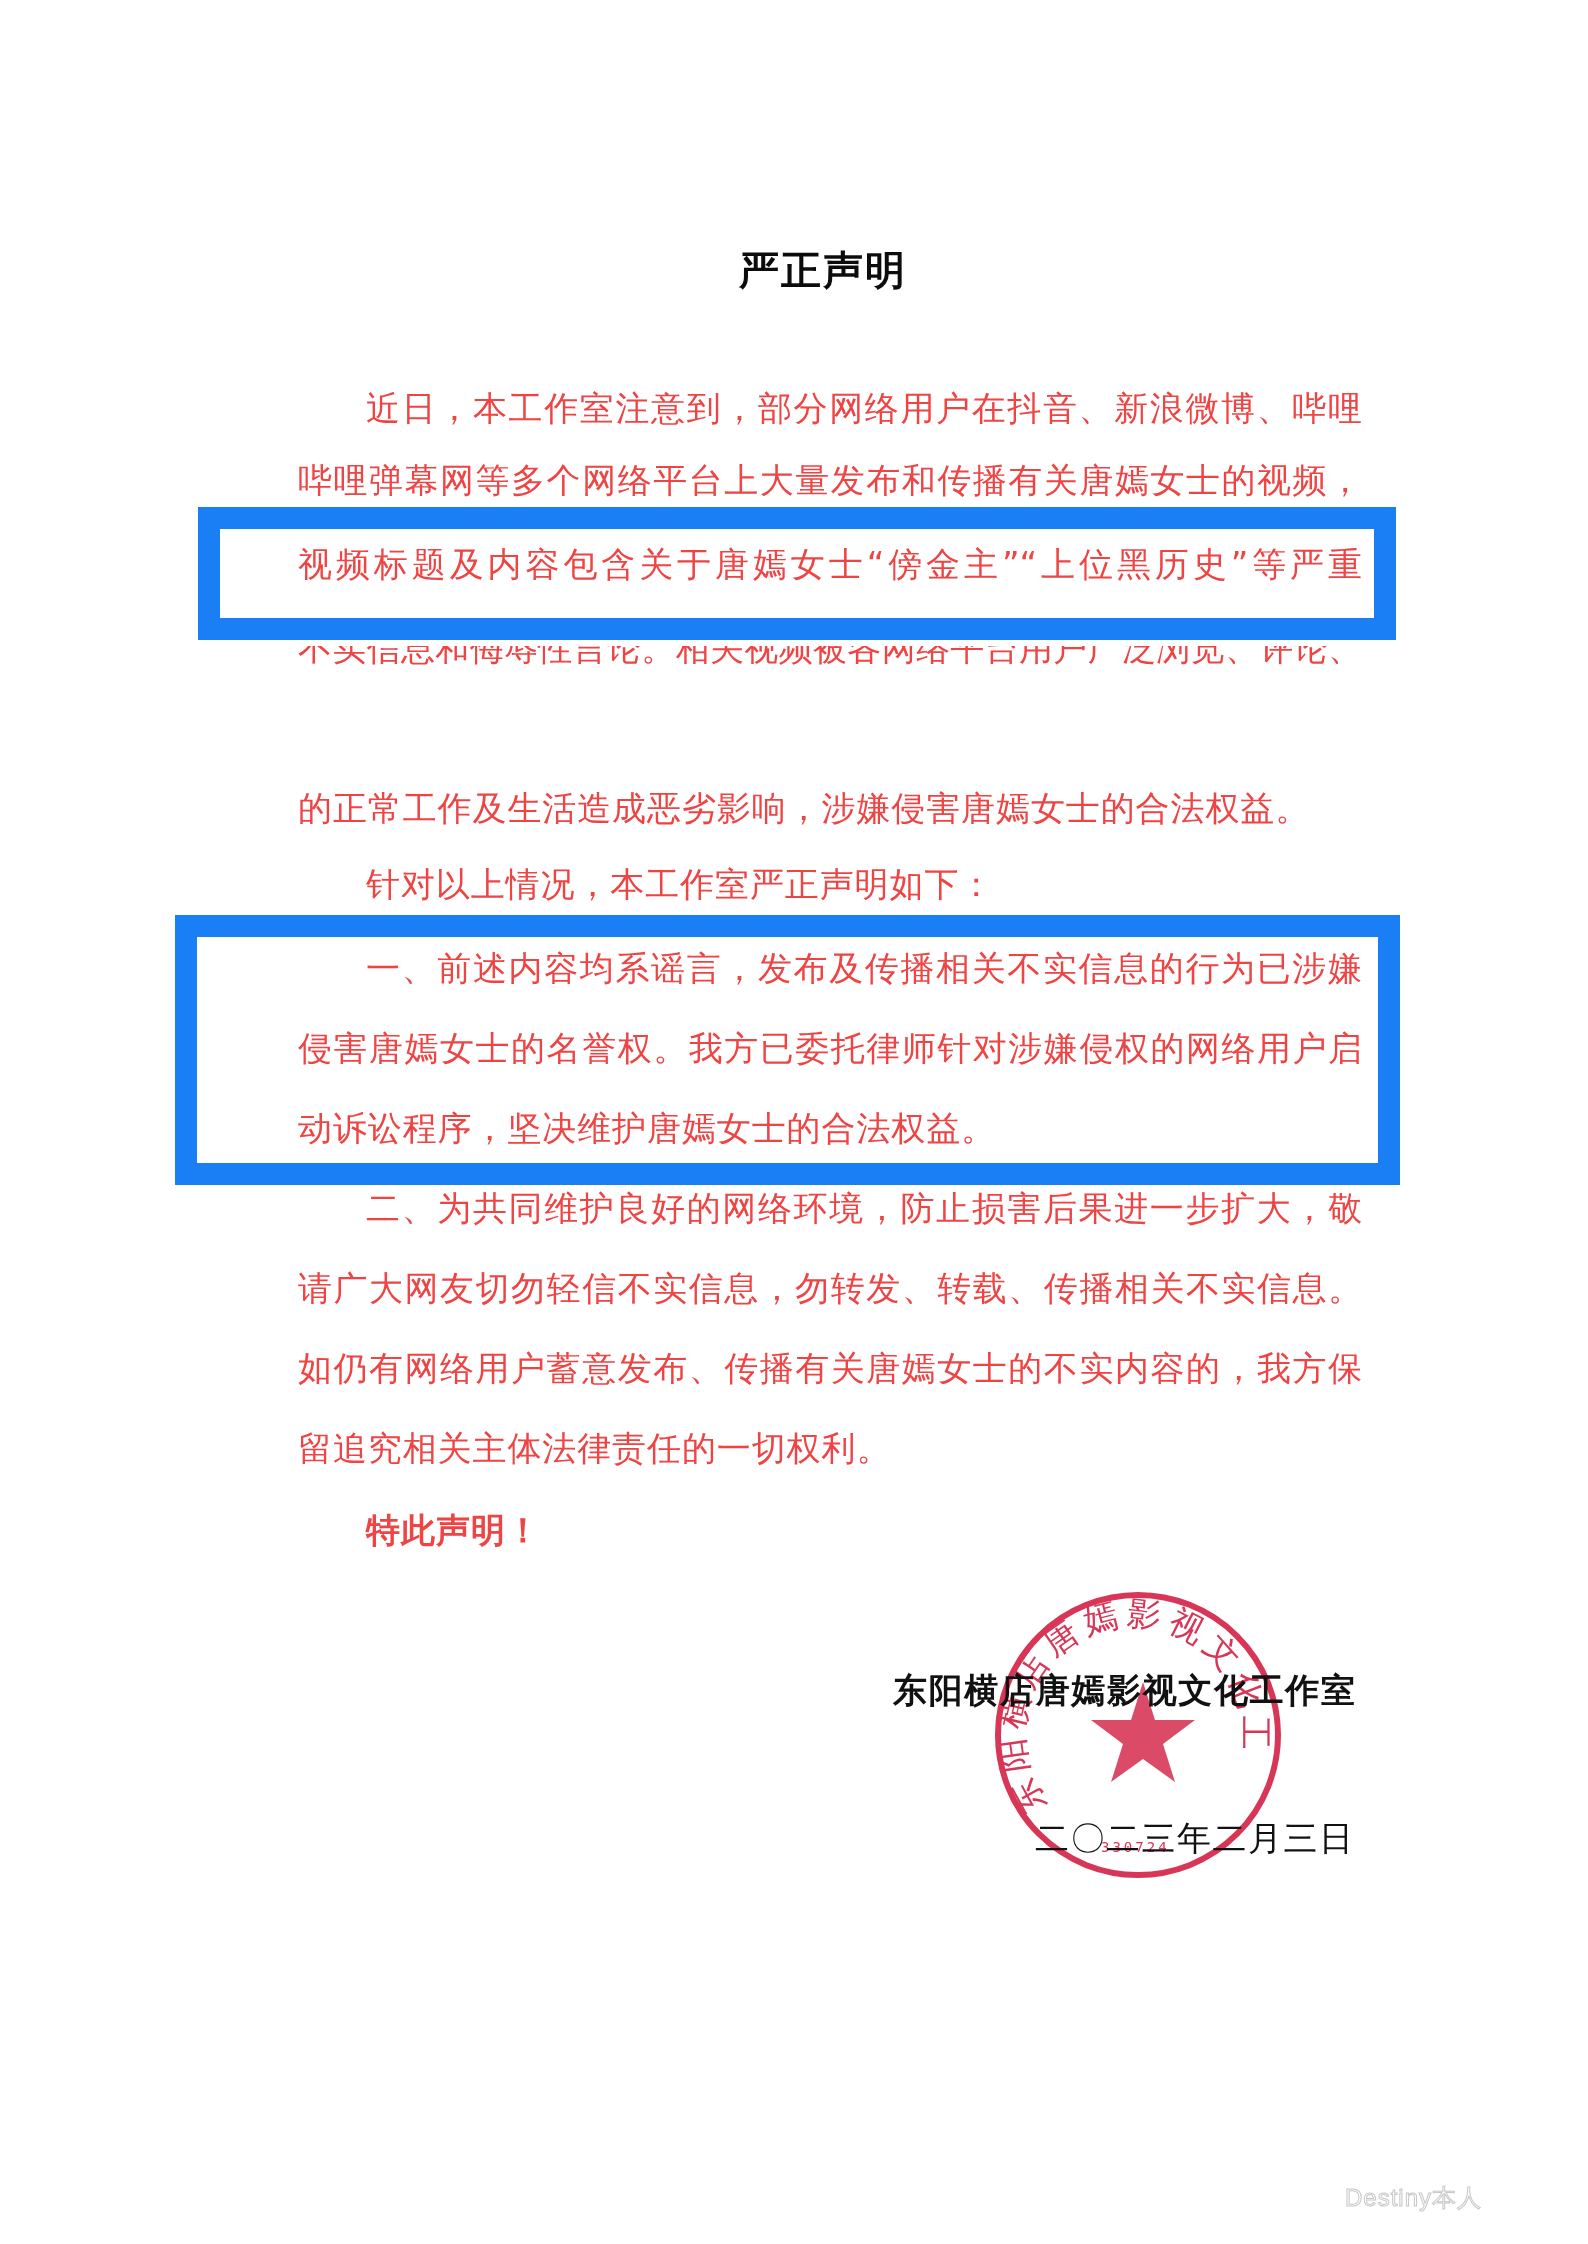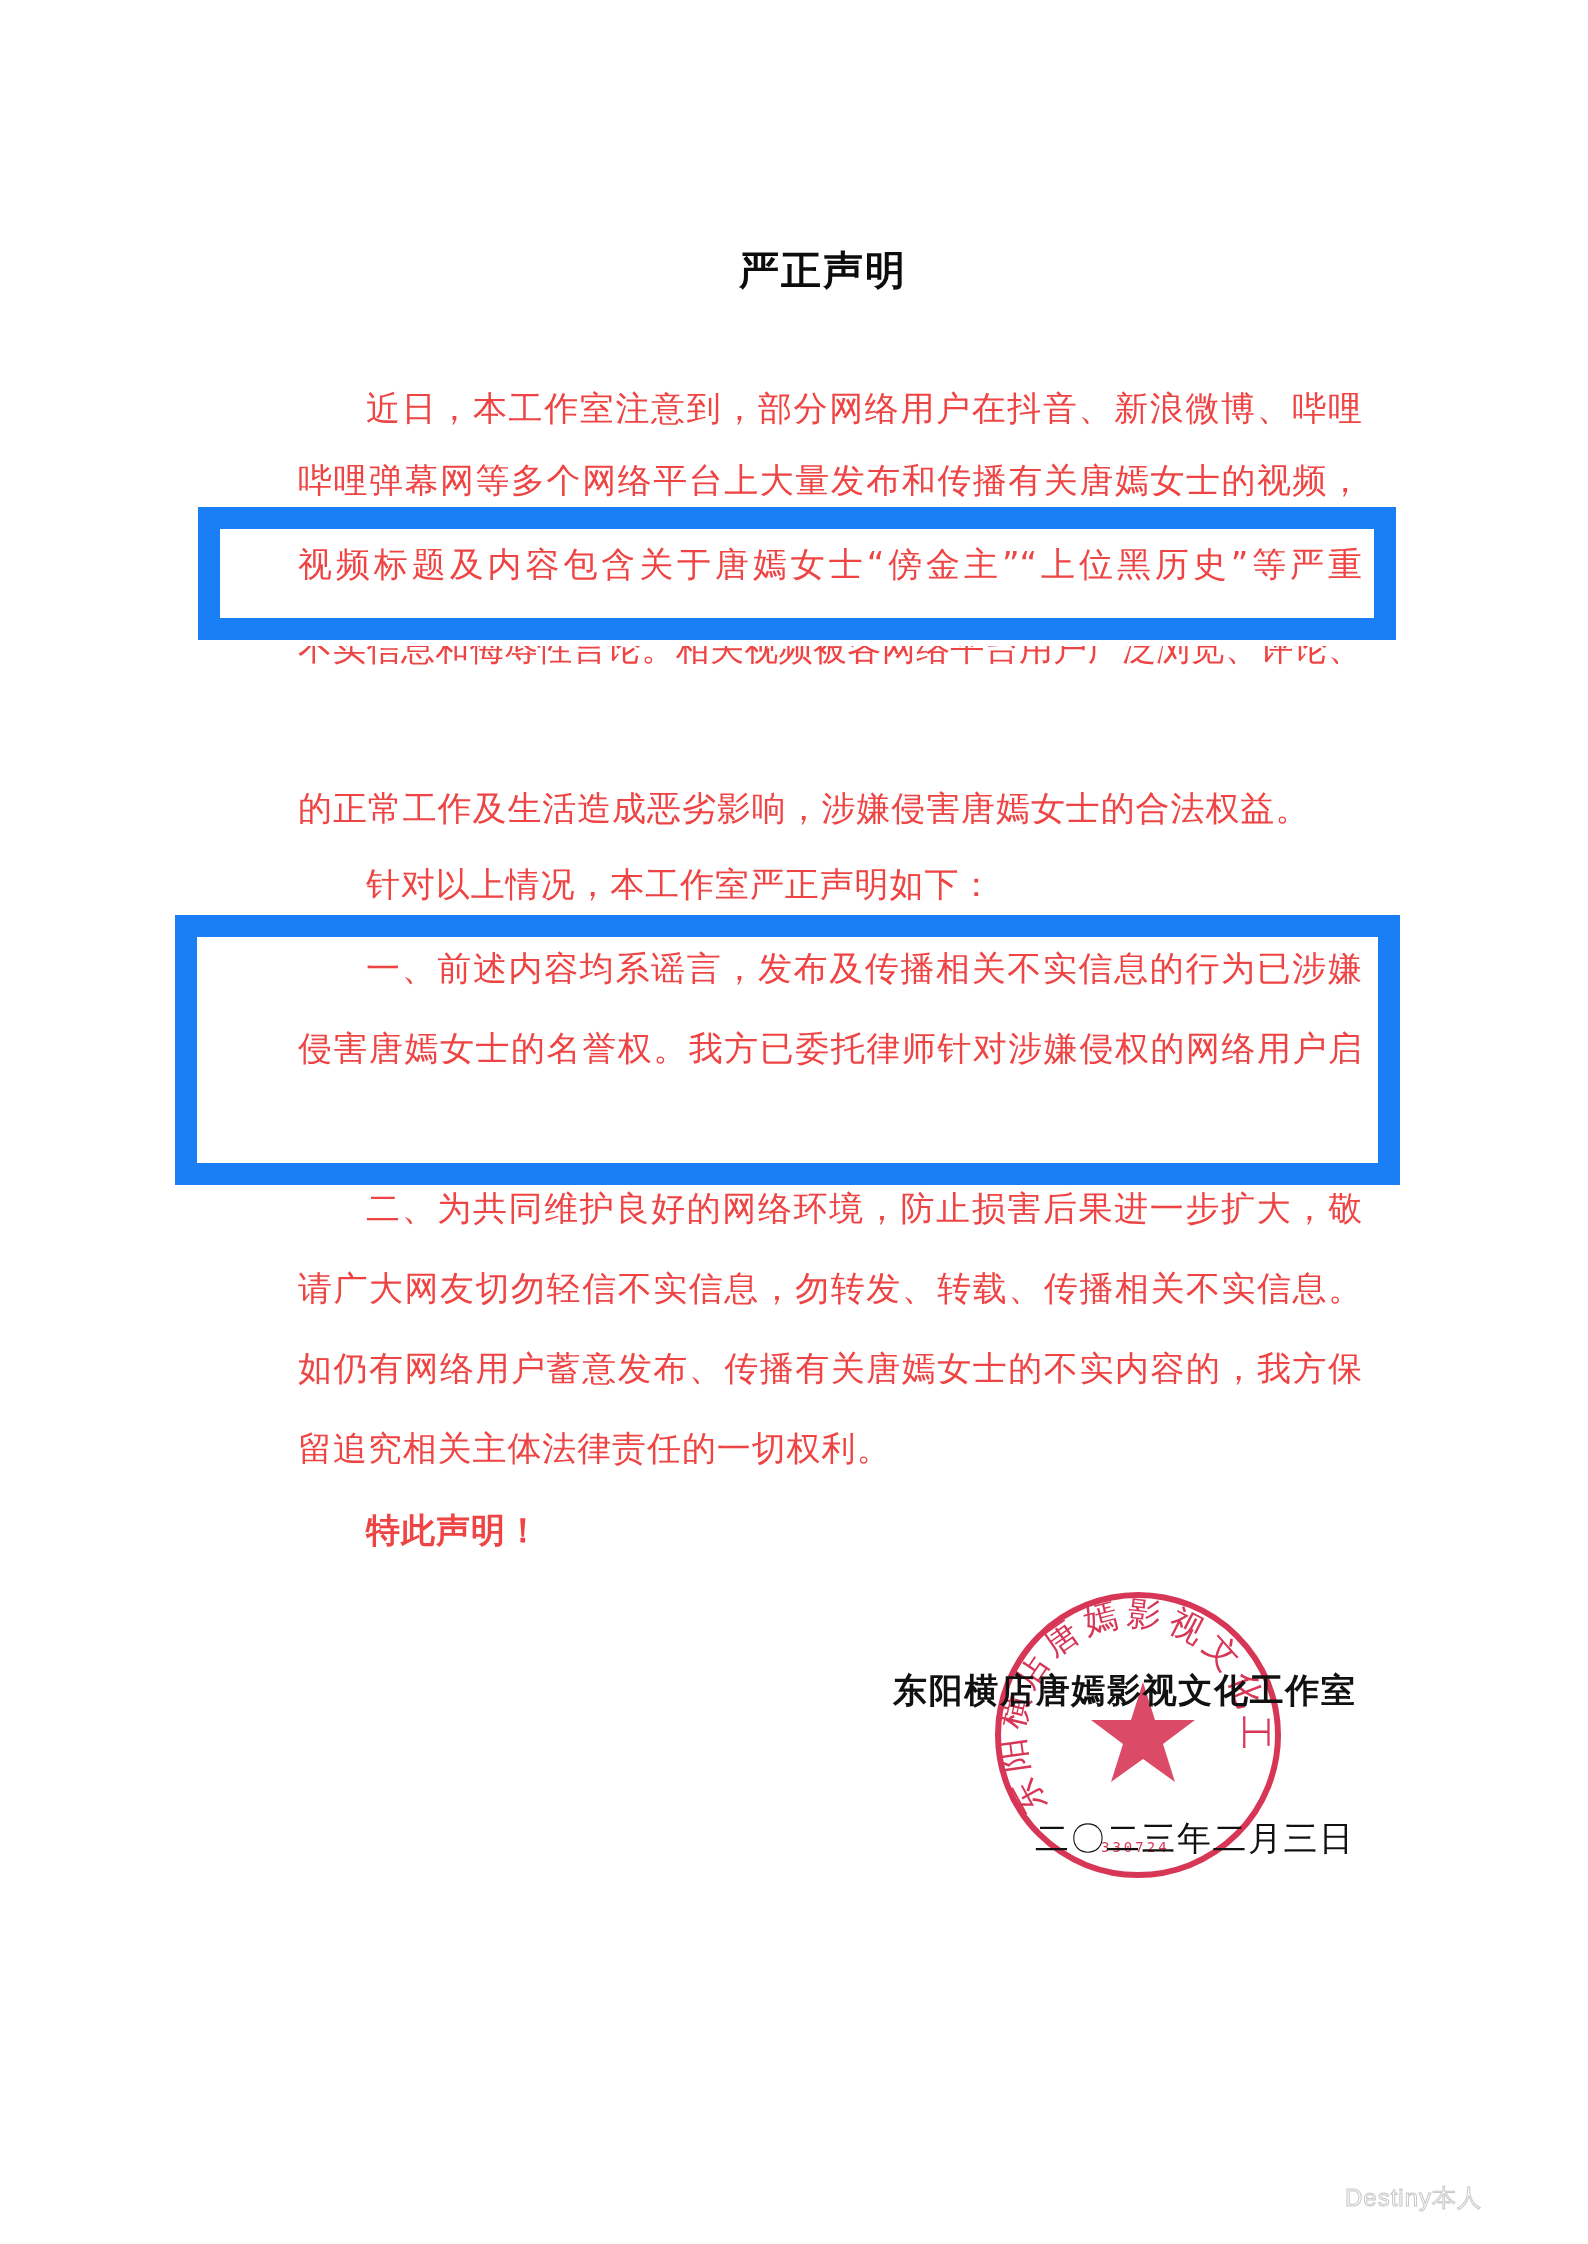--- a/index.html
+++ b/index.html
@@ -124,20 +124,21 @@
   <div class="line indent" style="top:388px;">近日，本工作室注意到，部分网络用户在抖音、新浪微博、哔哩</div>
   <div class="line" style="top:460px;">哔哩弹幕网等多个网络平台上大量发布和传播有关唐嫣女士的视频，</div>
   <div class="line" style="top:544px;">视频标题及内容包含关于唐嫣女士“傍金主”“上位黑历史”等严重</div>
   <div class="line obscured" style="top:628px;">不实信息和侮辱性言论。相关视频被各网络平台用户广泛浏览、评论、</div>
   <div class="line indent last" style="top:864px;">针对以上情况，本工作室严正声明如下：</div>
 
   <div class="line last" style="top:788px;">的正常工作及生活造成恶劣影响，涉嫌侵害唐嫣女士的合法权益。</div>
 
   <div class="line indent" style="top:948px;">一、前述内容均系谣言，发布及传播相关不实信息的行为已涉嫌</div>
   <div class="line" style="top:1028px;">侵害唐嫣女士的名誉权。我方已委托律师针对涉嫌侵权的网络用户启</div>
+  <div class="line last" style="top:1108px;">动诉讼程序，坚决维护唐嫣女士的合法权益。</div>
 
   <div class="line indent" style="top:1188px;">二、为共同维护良好的网络环境，防止损害后果进一步扩大，敬</div>
   <div class="line" style="top:1268px;">请广大网友切勿轻信不实信息，勿转发、转载、传播相关不实信息。</div>
   <div class="line" style="top:1348px;">如仍有网络用户蓄意发布、传播有关唐嫣女士的不实内容的，我方保</div>
   <div class="line last" style="top:1428px;">留追究相关主体法律责任的一切权利。</div>
 
   <div class="line indent bold" style="top:1510px;">特此声明！</div>
 
   <div class="highlight-box" style="left:198px; top:507px; width:1198px; height:133px;"></div>
   <div class="highlight-box" style="left:175px; top:915px; width:1225px; height:270px;"></div>

